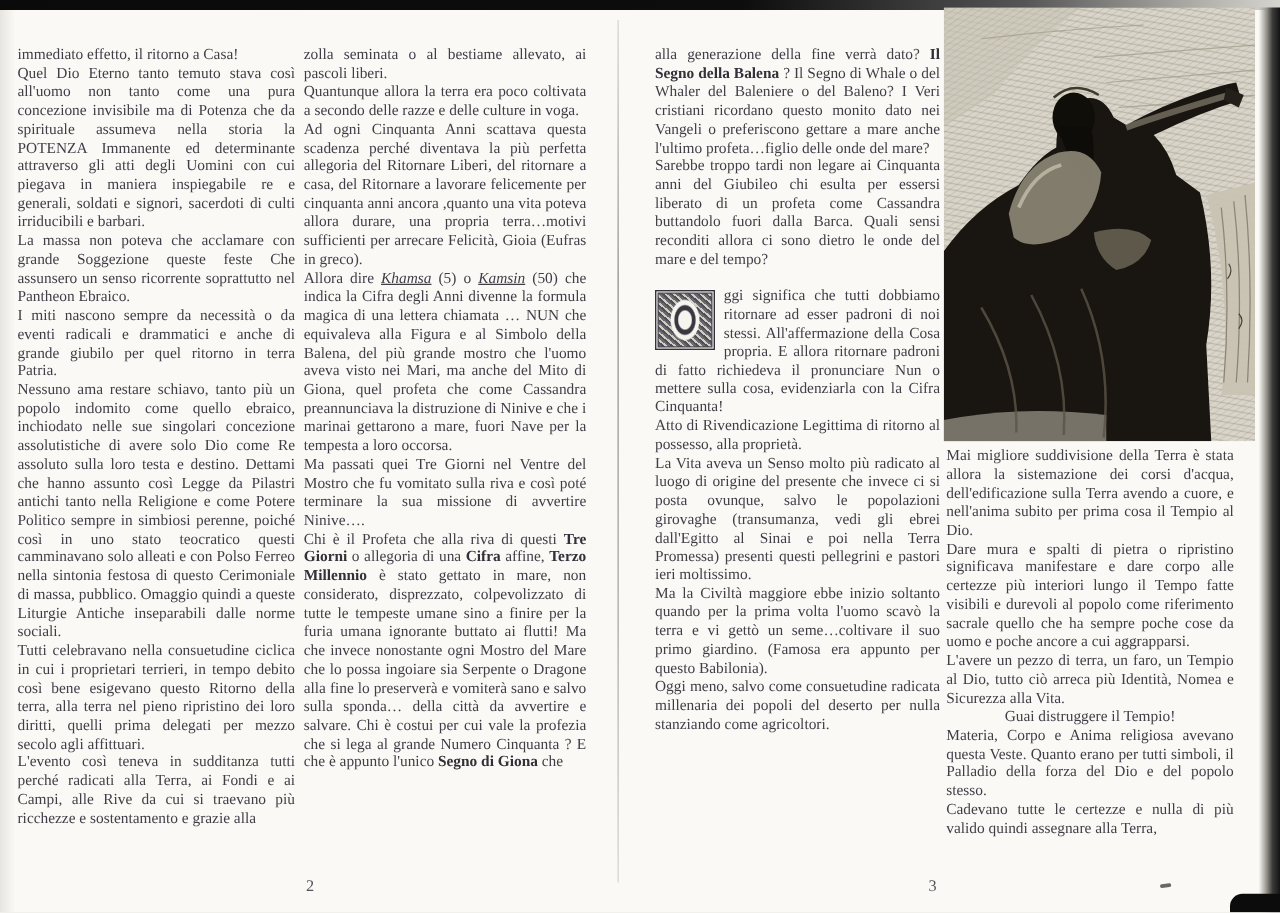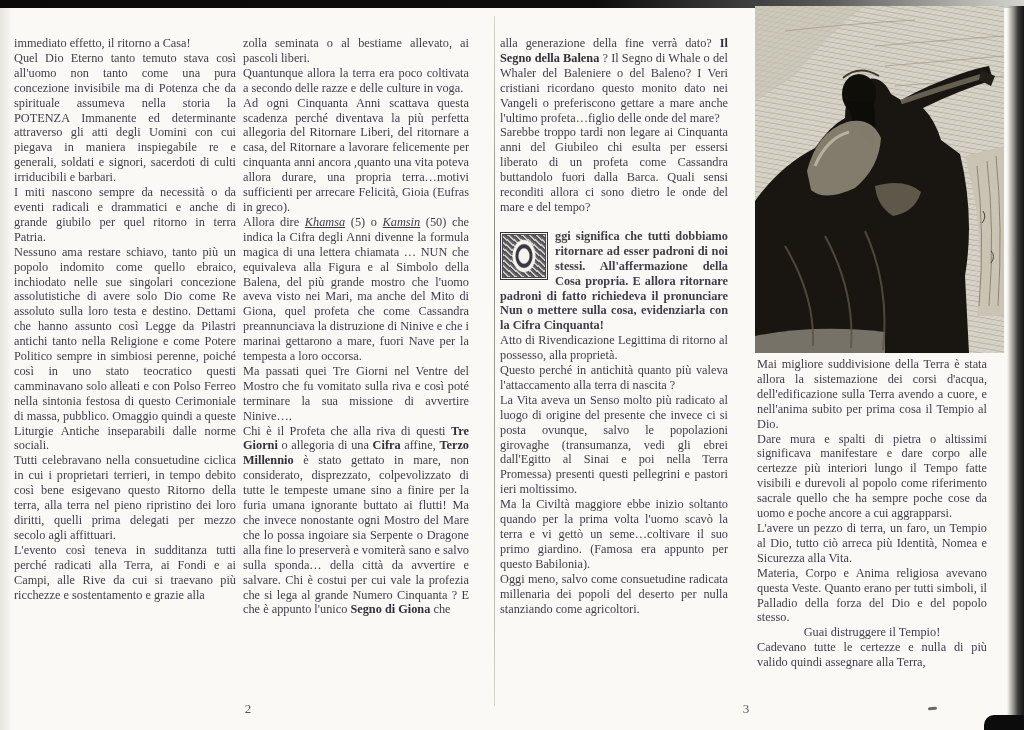--- a/index.html
+++ b/index.html
@@ -29,25 +29,25 @@
     position:absolute;right:0;bottom:0;width:40px;height:15px;
     background:#0c0c0c;border-radius:10px 0 0 0;
   }
   .mark-dash{
     position:absolute;left:928px;top:707px;width:9px;height:3px;
     background:#6b6962;transform:rotate(-6deg);border-radius:2px;
   }
   .col{position:absolute;font-size:12.3px;line-height:14.9px;}
   #col1{left:14px;top:36px;width:222px;}
   #col2{left:243px;top:36px;width:226px;}
-  #col3{left:500px;top:36px;width:228px;}
+  #col3{left:524px;top:36px;width:228px;}
   #col4{left:757px;top:357px;width:230px;}
   .para{margin:0;text-align:justify;text-justify:inter-word;}
   .para.center{text-align:center;}
-  .para.gap{margin-top:14px;font-weight:bold;}
+  .para.gap{margin-top:14px;}
   .b{font-weight:bold;color:#32313a;}
   .i{font-style:italic;text-decoration:underline;}
   .dropcap{
     float:left;width:46px;height:46px;margin:3px 7px 1px 0;
     border:1px solid #34323a;
     box-shadow:inset 0 0 0 1px #f6f4ee, inset 0 0 0 2px #4a4850;
     background:
       radial-gradient(ellipse 10px 14px at 50% 50%,
         #f6f4ee 0px,#f6f4ee 5px,#3a3840 6px,#3a3840 8px,
         #f6f4ee 9px,#f6f4ee 11px,rgba(0,0,0,0) 12px),
@@ -68,20 +68,21 @@
 <div class="scan">
 
   <div class="topbar"></div>
   <div class="left-vignette"></div>
   <div class="gutter-line"></div>
 
   <div>
     <div class="col" id="col1">
         <p class="para"><span>immediato effetto, il ritorno a Casa!</span></p>
         <p class="para"><span>Quel Dio Eterno tanto temuto stava così all'uomo non tanto come una pura concezione invisibile ma di Potenza che da spirituale assumeva nella storia la POTENZA Immanente ed determinante attraverso gli atti degli Uomini con cui piegava in maniera inspiegabile re e generali, soldati e signori, sacerdoti di culti irriducibili e barbari.</span></p>
+        <p class="para"><span>La massa non poteva che acclamare con grande Soggezione queste feste Che assunsero un senso ricorrente soprattutto nel Pantheon Ebraico.</span></p>
         <p class="para"><span>I miti nascono sempre da necessità o da eventi radicali e drammatici e anche di grande giubilo per quel ritorno in terra Patria.</span></p>
         <p class="para"><span>Nessuno ama restare schiavo, tanto più un popolo indomito come quello ebraico, inchiodato nelle sue singolari concezione assolutistiche di avere solo Dio come Re assoluto sulla loro testa e destino. Dettami che hanno assunto così Legge da Pilastri antichi tanto nella Religione e come Potere Politico sempre in simbiosi perenne, poiché così in uno stato teocratico questi camminavano solo alleati e con Polso Ferreo nella sintonia festosa di questo Cerimoniale di massa, pubblico. Omaggio quindi a queste Liturgie Antiche inseparabili dalle norme sociali.</span></p>
         <p class="para"><span>Tutti celebravano nella consuetudine ciclica in cui i proprietari terrieri, in tempo debito così bene esigevano questo Ritorno della terra, alla terra nel pieno ripristino dei loro diritti, quelli prima delegati per mezzo secolo agli affittuari.</span></p>
         <p class="para"><span>L'evento così teneva in sudditanza tutti perché radicati alla Terra, ai Fondi e ai Campi, alle Rive da cui si traevano più ricchezze e sostentamento e grazie alla</span></p>
       </div>
     <div class="col" id="col2">
         <p class="para"><span>zolla seminata o al bestiame allevato, ai pascoli liberi.</span></p>
         <p class="para"><span>Quantunque allora la terra era poco coltivata a secondo delle razze e delle culture in voga.</span></p>
         <p class="para"><span>Ad ogni Cinquanta Anni scattava questa scadenza perché diventava la più perfetta allegoria del Ritornare Liberi, del ritornare a casa, del Ritornare a lavorare felicemente per cinquanta anni ancora ,quanto una vita poteva allora durare, una propria terra…motivi sufficienti per arrecare Felicità, Gioia (Eufras in greco).</span></p>
         <p class="para"><span>Allora dire </span><span class="i">Khamsa</span><span> (5) o </span><span class="i">Kamsin</span><span> (50) che indica la Cifra degli Anni divenne la formula magica di una lettera chiamata … NUN che equivaleva alla Figura e al Simbolo della Balena, del più grande mostro che l'uomo aveva visto nei Mari, ma anche del Mito di Giona, quel profeta che come Cassandra preannunciava la distruzione di Ninive e che i marinai gettarono a mare, fuori Nave per la tempesta a loro occorsa.</span></p>
@@ -90,31 +91,30 @@
       </div>
     <div class="pagenum" id="pagenum-left">2</div>
   </div>
 
   <div>
     <div class="col" id="col3">
         <p class="para"><span>alla generazione della fine verrà dato? </span><span class="b">Il Segno della Balena</span><span> ? Il Segno di Whale o del Whaler del Baleniere o del Baleno? I Veri cristiani ricordano questo monito dato nei Vangeli o preferiscono gettare a mare anche l'ultimo profeta…figlio delle onde del mare?</span></p>
         <p class="para"><span>Sarebbe troppo tardi non legare ai Cinquanta anni del Giubileo chi esulta per essersi liberato di un profeta come Cassandra buttandolo fuori dalla Barca. Quali sensi reconditi allora ci sono dietro le onde del mare e del tempo?</span></p>
         <p class="para gap"><span class="dropcap"></span><span>ggi significa che tutti dobbiamo ritornare ad esser padroni di noi stessi. All'affermazione della Cosa propria. E allora ritornare padroni di fatto richiedeva il pronunciare Nun o mettere sulla cosa, evidenziarla con la Cifra Cinquanta!</span></p>
         <p class="para"><span>Atto di Rivendicazione Legittima di ritorno al possesso, alla proprietà.</span></p>
-        <p class="para"><span>Questo perché in antichità quanto più valeva l'attaccamento alla terra di nascita ?</span></p>
         <p class="para"><span>La Vita aveva un Senso molto più radicato al luogo di origine del presente che invece ci si posta ovunque, salvo le popolazioni girovaghe (transumanza, vedi gli ebrei dall'Egitto al Sinai e poi nella Terra Promessa) presenti questi pellegrini e pastori ieri moltissimo.</span></p>
         <p class="para"><span>Ma la Civiltà maggiore  ebbe inizio soltanto quando per la prima volta l'uomo scavò la terra e vi gettò un seme…coltivare il suo primo giardino. (Famosa era appunto per questo Babilonia).</span></p>
         <p class="para"><span>Oggi meno, salvo come consuetudine radicata millenaria dei popoli del deserto per nulla stanziando come agricoltori.</span></p>
       </div>
     <div class="col" id="col4">
         <p class="para"><span>Mai migliore suddivisione della Terra è stata allora la sistemazione dei corsi d'acqua, dell'edificazione sulla Terra avendo a cuore, e nell'anima subito per prima cosa il Tempio al Dio.</span></p>
-        <p class="para"><span>Dare mura e spalti di pietra o altissimi significava manifestare e dare corpo alle certezze più interiori lungo il Tempo fatte visibili e durevoli al popolo come riferimento sacrale quello che ha sempre poche cose da uomo e poche ancore a cui aggrapparsi.</span></p>
+        <p class="para"><span>Dare mura e spalti di pietra o ripristino significava manifestare e dare corpo alle certezze più interiori lungo il Tempo fatte visibili e durevoli al popolo come riferimento sacrale quello che ha sempre poche cose da uomo e poche ancore a cui aggrapparsi.</span></p>
         <p class="para"><span>L'avere un pezzo di terra, un faro, un Tempio al Dio, tutto ciò arreca più Identità, Nomea e Sicurezza alla Vita.</span></p>
+        <p class="para center"><span>Guai distruggere il Tempio!</span></p>
         <p class="para"><span>Materia, Corpo e Anima religiosa avevano questa Veste. Quanto erano per tutti simboli, il Palladio della forza del Dio e del popolo stesso.</span></p>
-        <p class="para center"><span>Guai distruggere il Tempio!</span></p>
         <p class="para"><span>Cadevano tutte le certezze e nulla di più valido quindi assegnare alla Terra,</span></p>
       </div>
     <div class="pagenum" id="pagenum-right">3</div>
 
     <svg class="illustration" viewBox="0 0 249 347" xmlns="http://www.w3.org/2000/svg" preserveAspectRatio="none">
       <defs>
         <pattern id="hatchA" width="5" height="5" patternUnits="userSpaceOnUse" patternTransform="rotate(10)">
           <rect width="5" height="5" fill="#d9d5ca"></rect>
           <line x1="0" y1="2.5" x2="5" y2="2.5" stroke="#bdb7a9" stroke-width="1"></line>
         </pattern>

